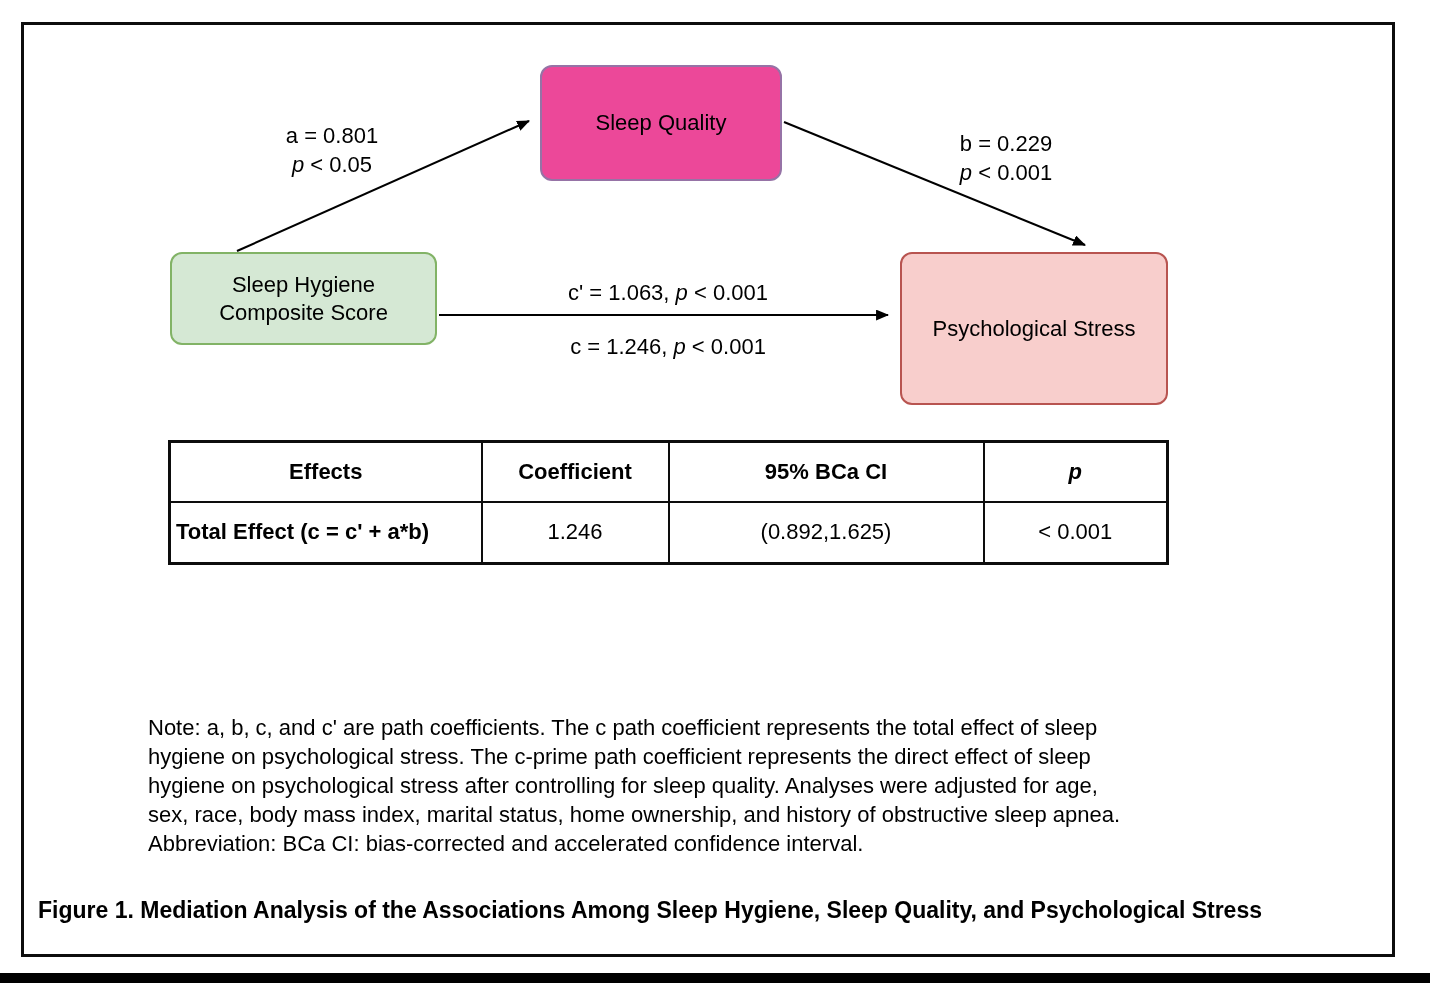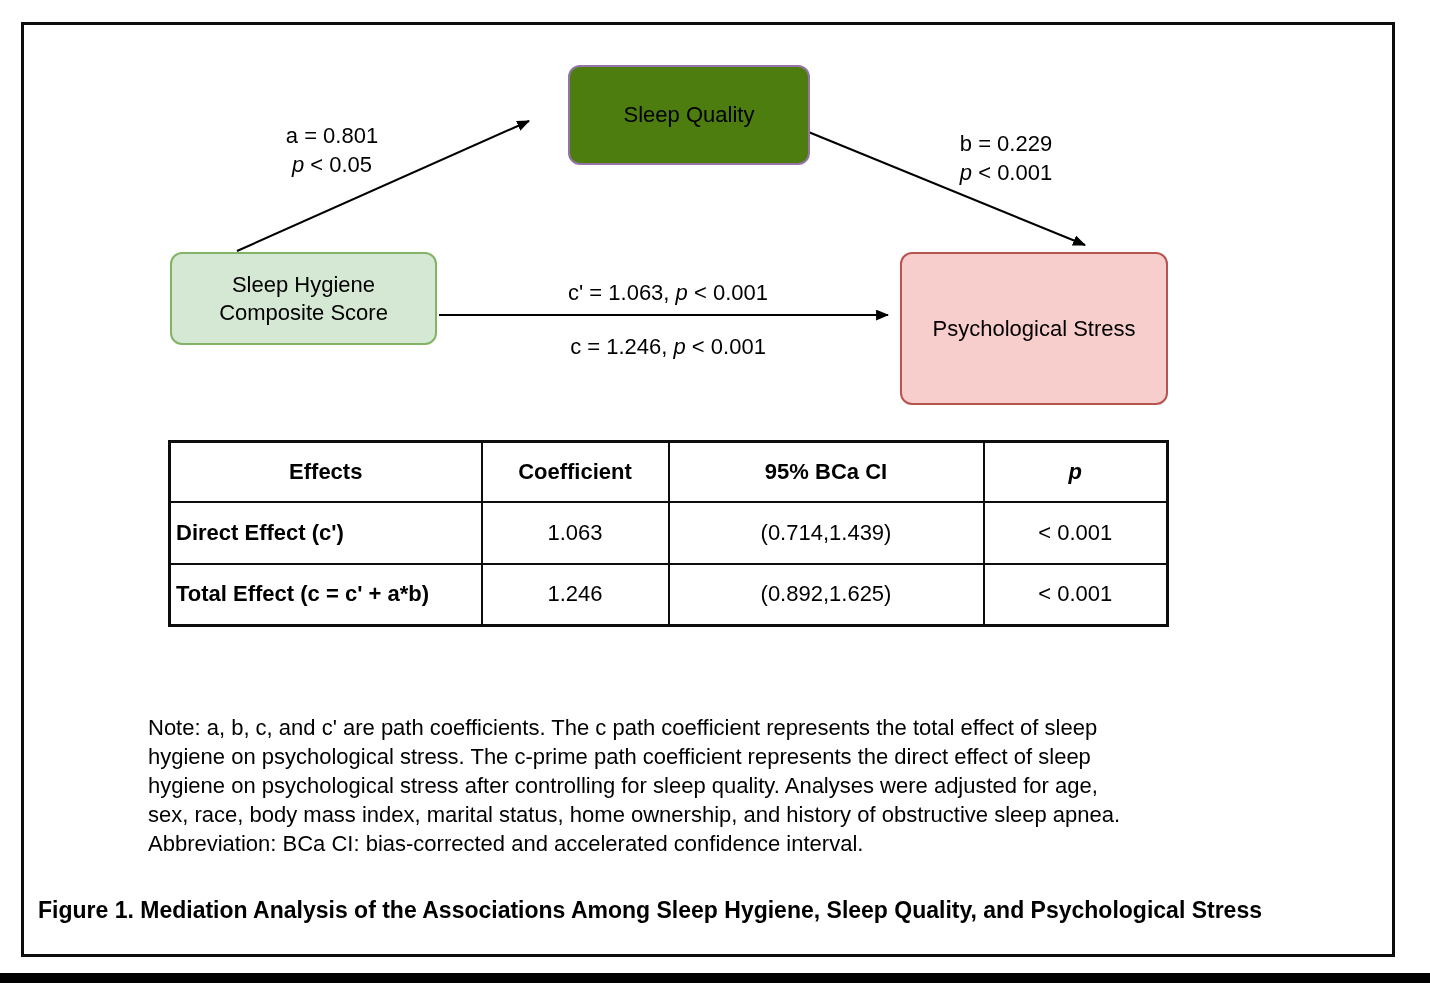--- a/index.html
+++ b/index.html
@@ -30,21 +30,21 @@
     border-radius: 12px;
     display: flex;
     flex-direction: column;
     align-items: center;
     justify-content: center;
     text-align: center;
     font-size: 22px;
     line-height: 28px;
     box-sizing: border-box;
   }
-  #node-mediator  { left: 516px; top: 40px;  width: 242px; height: 100px; background: #4d7c0f; border-color: #9673a6; margin-left: 28px; }
+  #node-mediator  { left: 516px; top: 40px;  width: 242px; height: 116px; background: #ec4899; border-color: #9673a6; }
   #node-predictor { left: 146px; top: 227px; width: 267px; height: 93px; background: #d5e8d4; border-color: #82b366; }
   #node-outcome   { left: 876px; top: 227px; width: 268px; height: 153px; background: #f8cecc; border-color: #b85450; }
   
   .arrows {
     position: absolute;
     left: 0;
     top: 0;
     width: 1374px;
     height: 430px;
     pointer-events: none;
@@ -166,26 +166,20 @@
     <thead>
       <tr>
         <th>Effects</th>
         <th>Coefficient</th>
         <th>95% BCa CI</th>
         <th class="p-head">p</th>
       </tr>
     </thead>
     <tbody>
       <tr>
-        <td class="effect-cell">Direct Effect (c')</td>
-        <td>1.063</td>
-        <td>(0.714,1.439)</td>
-        <td>&lt; 0.001</td>
-      </tr>
-      <tr>
         <td class="effect-cell">Total Effect (c = c' + a*b)</td>
         <td>1.246</td>
         <td>(0.892,1.625)</td>
         <td>&lt; 0.001</td>
       </tr>
     </tbody>
   </table>
 
   <div class="note">
     <div>Note: a, b, c, and c' are path coefficients. The c path coefficient represents the total effect of sleep</div>

